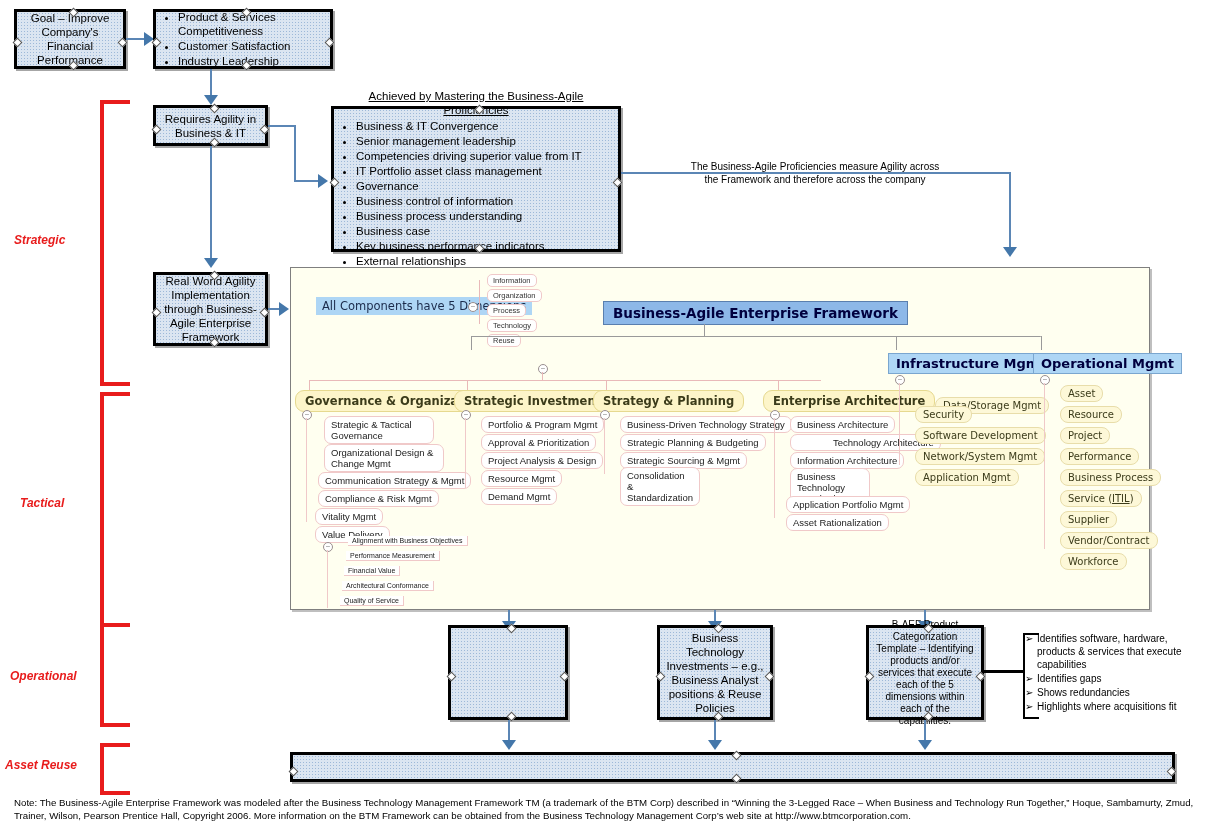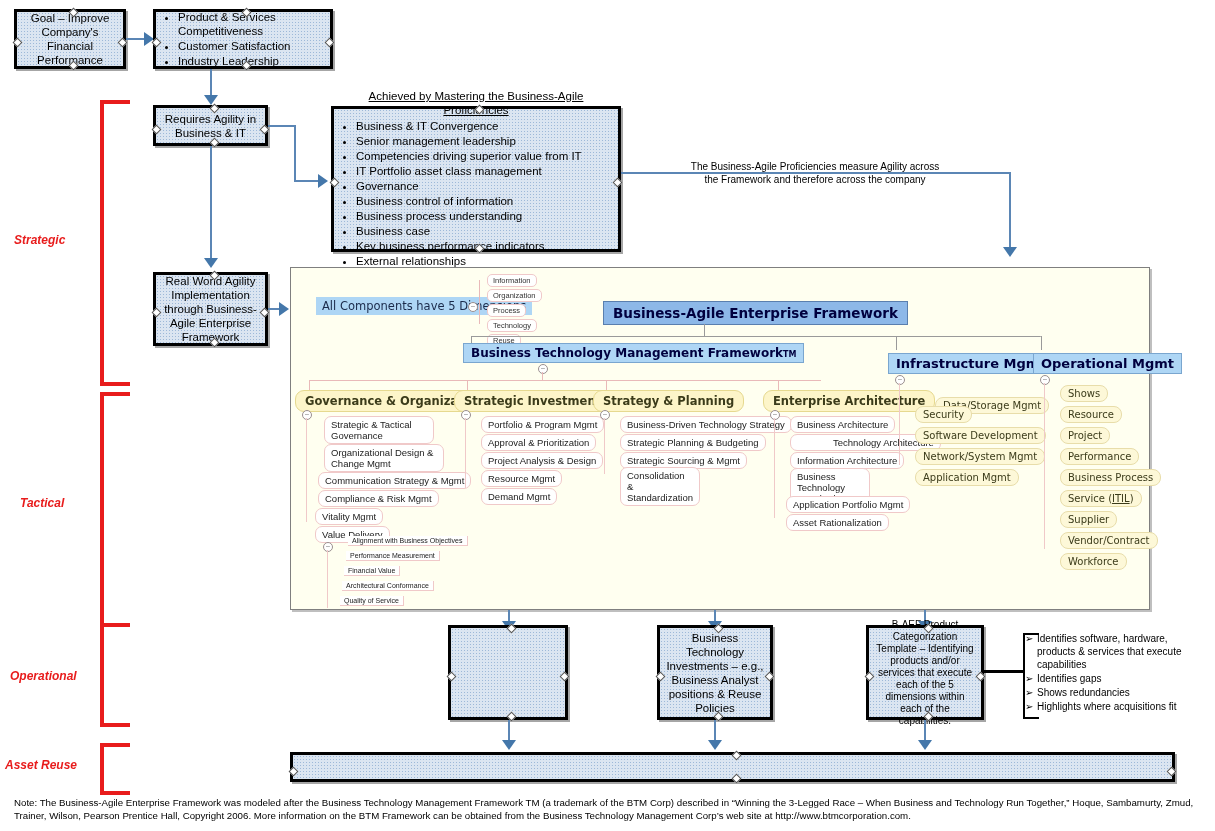--- a/index.html
+++ b/index.html
@@ -221,23 +221,20 @@
   <div class="node n-pink-dim" style="left:196px;top:66px;">Reuse</div>
 
   <div class="node n-blue" style="left:312px;top:33px;">Business-Agile Enterprise Framework</div>
 
   <div class="conn-blue" style="left:413px;top:56px;width:1px;height:12px;border-left:1px solid #9a9a9a;"></div>
   <div class="conn-blue" style="left:180px;top:68px;width:570px;height:1px;border-top:1px solid #9a9a9a;border-radius:8px;"></div>
   <div class="conn-blue" style="left:180px;top:68px;width:1px;height:14px;border-left:1px solid #9a9a9a;"></div>
   <div class="conn-blue" style="left:605px;top:68px;width:1px;height:14px;border-left:1px solid #9a9a9a;"></div>
   <div class="conn-blue" style="left:750px;top:68px;width:1px;height:14px;border-left:1px solid #9a9a9a;"></div>
 
-  <div class="node n-blue-light" style="left:172px;top:75px;">
-    <span>Business Technology Management Framework</span><span style="font-size:8px;">TM</span>
-  </div>
   <div class="minus" style="left:247px;top:96px;">–</div>
 
   <div class="conn" style="left:251px;top:104px;width:1px;height:8px;border-left:1px solid #e9b9b9;"></div>
   <div class="conn" style="left:18px;top:112px;width:512px;height:1px;border-top:1px solid #e9b9b9;"></div>
   <div class="conn" style="left:18px;top:112px;width:1px;height:12px;border-left:1px solid #e9b9b9;"></div>
   <div class="conn" style="left:176px;top:112px;width:1px;height:12px;border-left:1px solid #e9b9b9;"></div>
   <div class="conn" style="left:315px;top:112px;width:1px;height:12px;border-left:1px solid #e9b9b9;"></div>
   <div class="conn" style="left:487px;top:112px;width:1px;height:12px;border-left:1px solid #e9b9b9;"></div>
 
   <div class="node n-yellow" style="left:4px;top:122px;">Governance &amp; Organization</div>
@@ -290,21 +287,21 @@
   <div class="conn" style="left:608px;top:115px;width:1px;height:82px;border-left:1px solid #f0c9c9;"></div>
   <div class="node n-yellow-sm" style="left:624px;top:129px;margin-left:20px;">Data/Storage Mgmt</div>
   <div class="node n-yellow-sm" style="left:624px;top:138px;">Security</div>
   <div class="node n-yellow-sm" style="left:624px;top:159px;">Software Development</div>
   <div class="node n-yellow-sm" style="left:624px;top:180px;">Network/System Mgmt</div>
   <div class="node n-yellow-sm" style="left:624px;top:201px;">Application Mgmt</div>
 
   <div class="node n-blue-light" style="left:742px;top:85px;font-size:13px;">Operational Mgmt</div>
   <div class="minus" style="left:749px;top:107px;">–</div>
   <div class="conn" style="left:753px;top:115px;width:1px;height:166px;border-left:1px solid #f0c9c9;"></div>
-  <div class="node n-yellow-sm" style="left:769px;top:117px;">Shows</div>
+  <div class="node n-yellow-sm" style="left:769px;top:117px;">Asset</div>
   <div class="node n-yellow-sm" style="left:769px;top:138px;">Resource</div>
   <div class="node n-yellow-sm" style="left:769px;top:159px;">Project</div>
   <div class="node n-yellow-sm" style="left:769px;top:180px;">Performance</div>
   <div class="node n-yellow-sm" style="left:769px;top:201px;">Business Process</div>
   <div class="node n-yellow-sm" style="left:769px;top:222px;">Service (<u>ITIL</u>)</div>
   <div class="node n-yellow-sm" style="left:769px;top:243px;">Supplier</div>
   <div class="node n-yellow-sm" style="left:769px;top:264px;">Vendor/Contract</div>
   <div class="node n-yellow-sm" style="left:769px;top:285px;">Workforce</div>
 </div>
 

